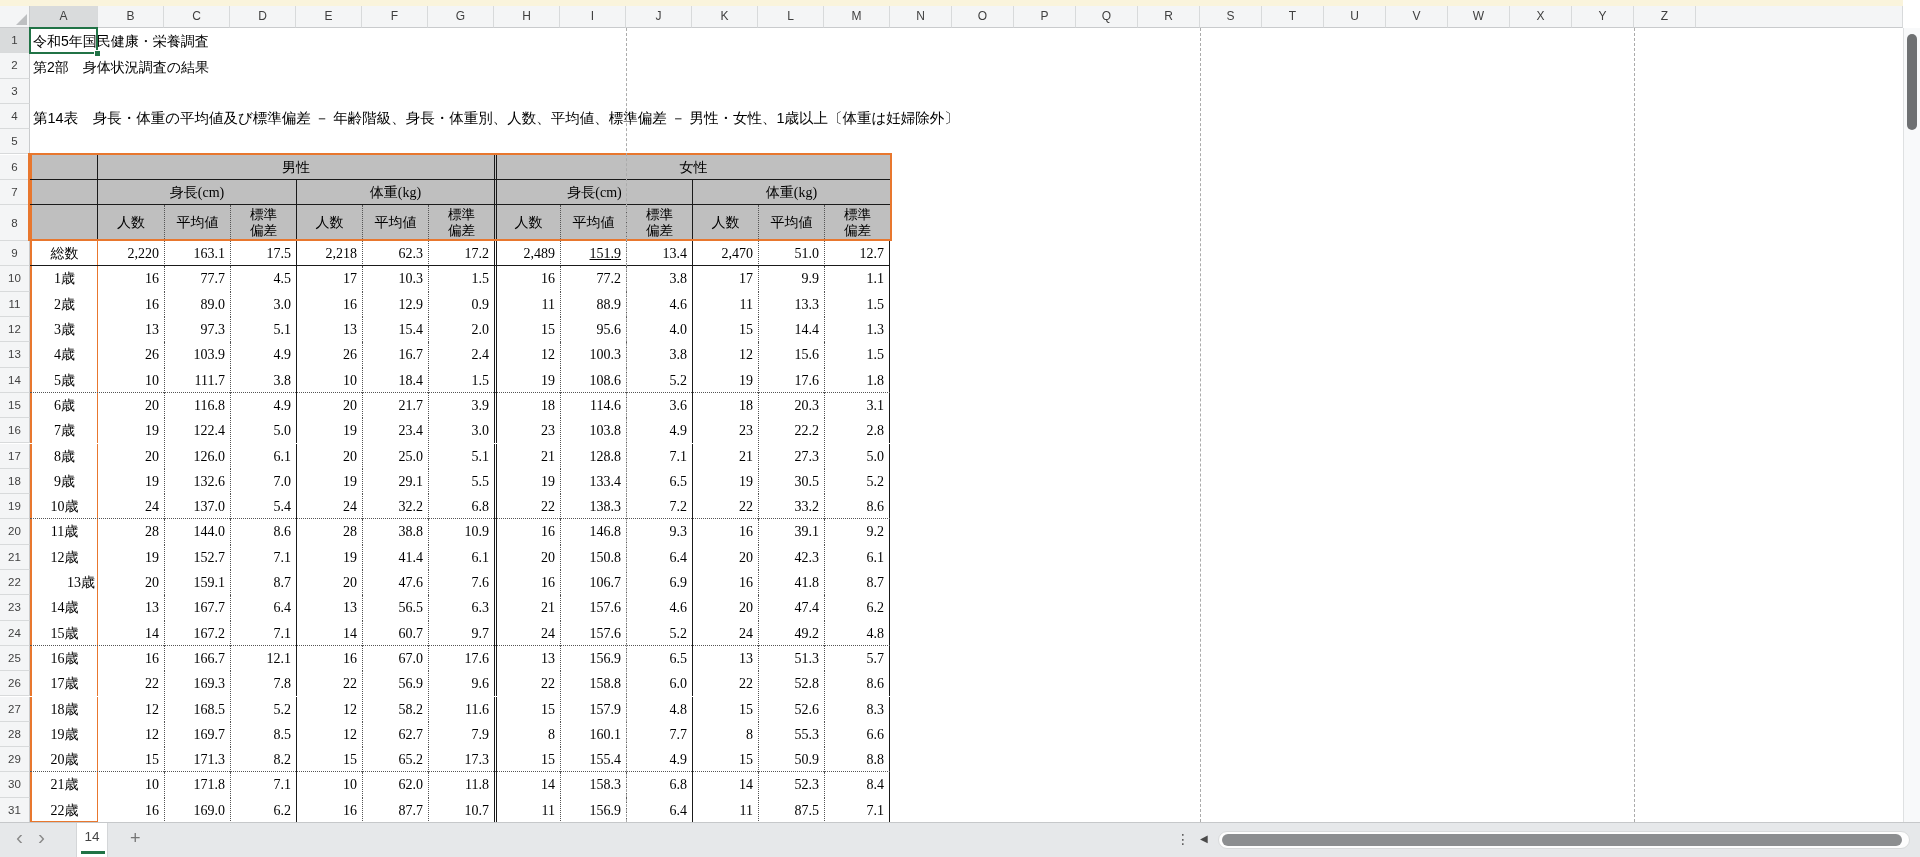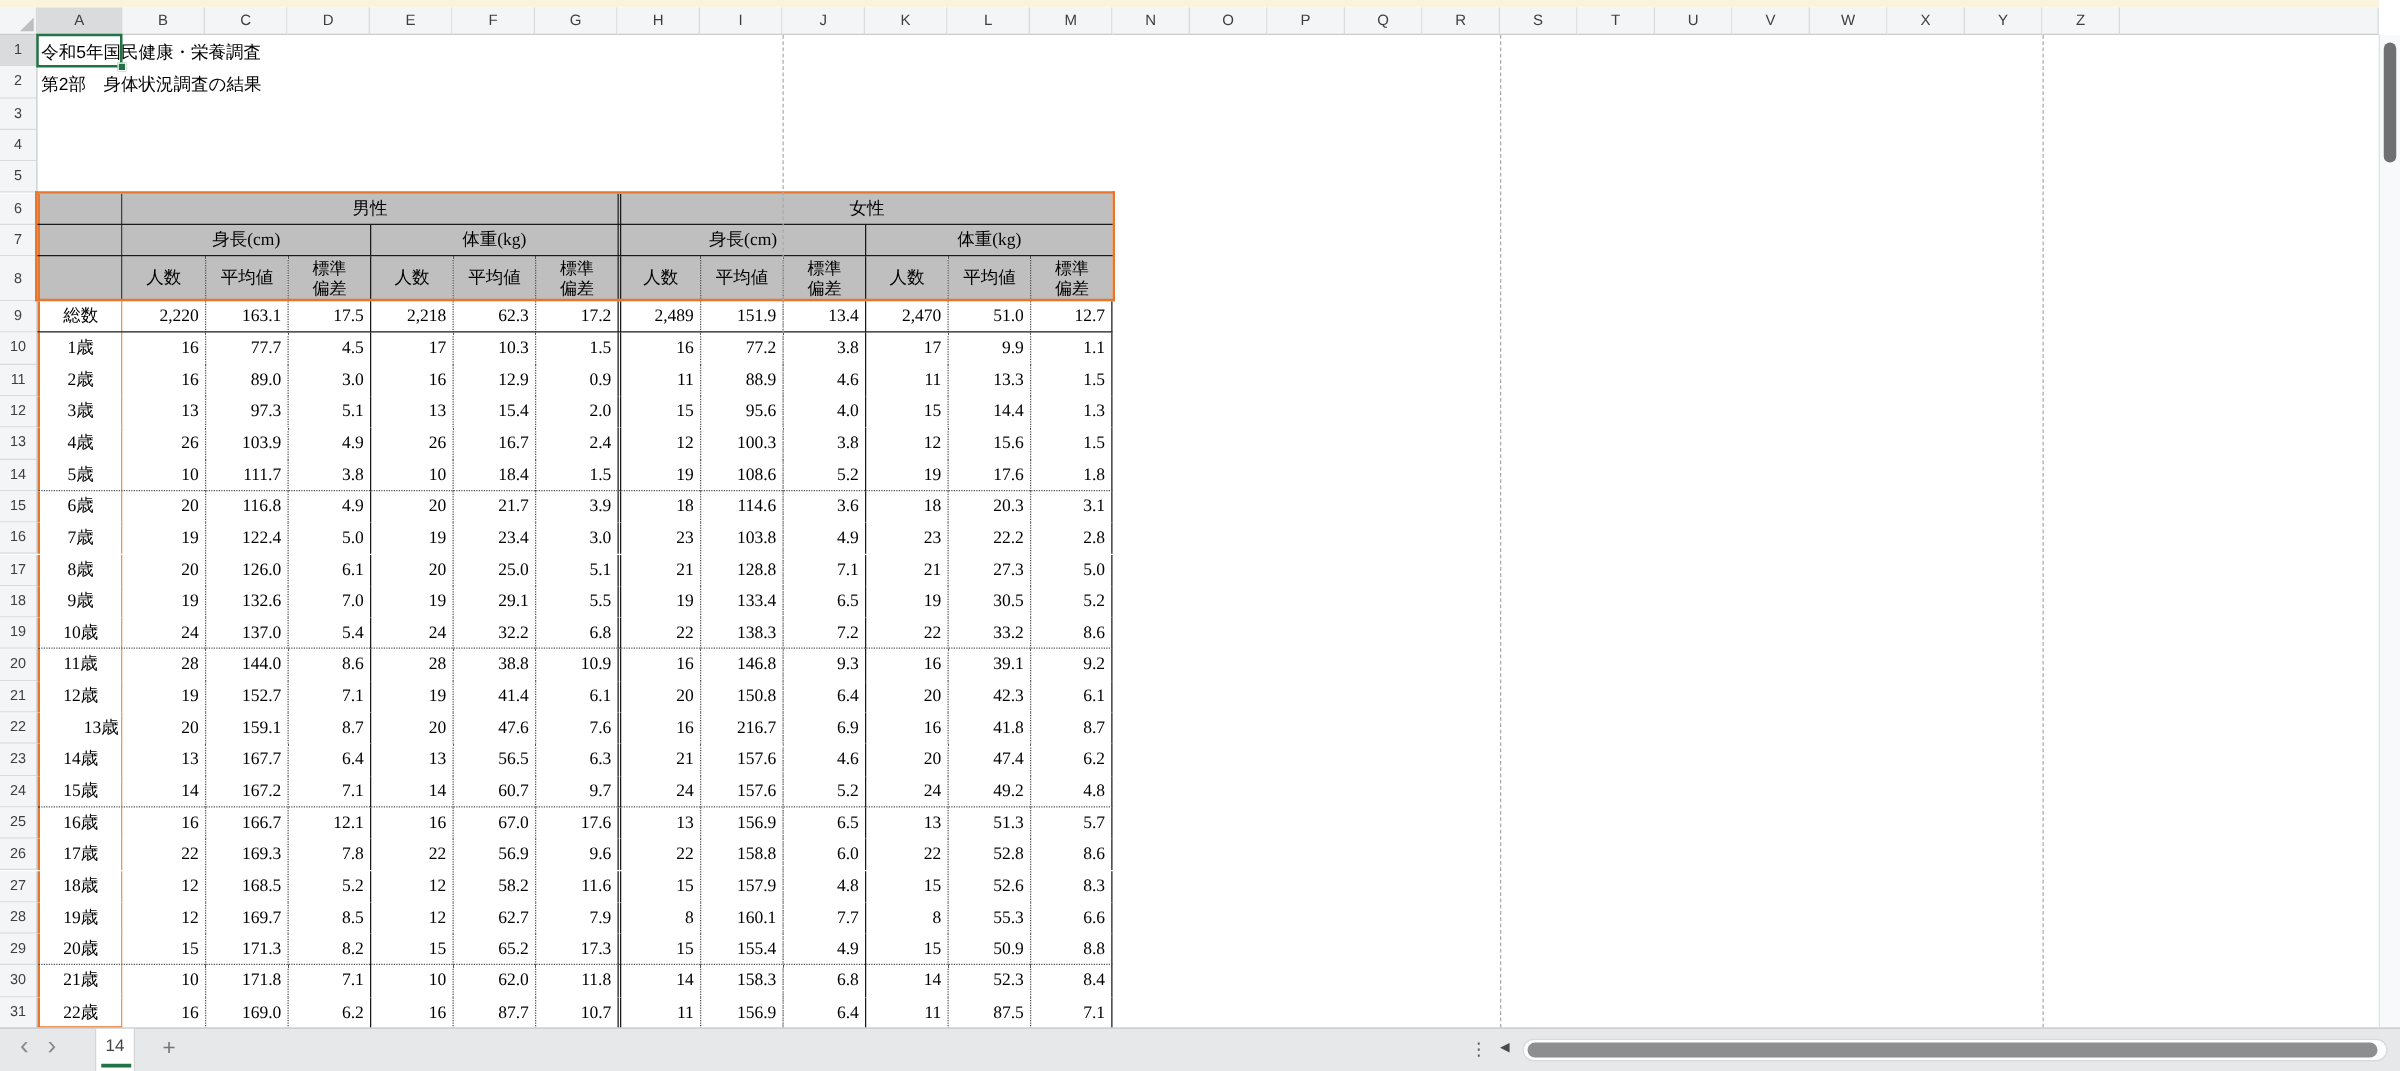--- a/index.html
+++ b/index.html
@@ -142,21 +142,21 @@
         </div>
       </div>
       <div class="cell lbl" style="left: 30px; top: 241.1px; width: 68px; height: 25.3px; line-height: 25.3px; border-left: 2px solid rgb(232, 119, 46); border-right: 1px solid rgb(232, 119, 46);">総数</div>
       <div class="cell num" style="left: 98px; top: 241.1px; width: 66px; height: 25.3px; line-height: 25.3px;">2,220</div>
       <div class="cell num" style="left: 164px; top: 241.1px; width: 66px; height: 25.3px; line-height: 25.3px; border-left: 1px dotted rgb(85, 85, 85);">163.1</div>
       <div class="cell num" style="left: 230px; top: 241.1px; width: 66px; height: 25.3px; line-height: 25.3px; border-left: 1px dotted rgb(85, 85, 85);">17.5</div>
       <div class="cell num" style="left: 296px; top: 241.1px; width: 66px; height: 25.3px; line-height: 25.3px; border-left: 1px solid rgb(26, 26, 26);">2,218</div>
       <div class="cell num" style="left: 362px; top: 241.1px; width: 66px; height: 25.3px; line-height: 25.3px; border-left: 1px dotted rgb(85, 85, 85);">62.3</div>
       <div class="cell num" style="left: 428px; top: 241.1px; width: 66px; height: 25.3px; line-height: 25.3px; border-left: 1px dotted rgb(85, 85, 85);">17.2</div>
       <div class="cell num" style="left: 494px; top: 241.1px; width: 66px; height: 25.3px; line-height: 25.3px; border-left: 3px double rgb(26, 26, 26);">2,489</div>
-      <div class="cell num" style="left: 560px; top: 241.1px; width: 66px; height: 25.3px; line-height: 25.3px; border-left: 1px dotted rgb(85, 85, 85);">151.9</div>
+      <div class="cell num" style="left: 560px; top: 241.1px; width: 66px; height: 25.3px; line-height: 25.3px; border-left: 1px dotted rgb(85, 85, 85); text-decoration: underline;">151.9</div>
       <div class="cell num" style="left: 626px; top: 241.1px; width: 66px; height: 25.3px; line-height: 25.3px; border-left: 1px dotted rgb(85, 85, 85);">13.4</div>
       <div class="cell num" style="left: 692px; top: 241.1px; width: 66px; height: 25.3px; line-height: 25.3px; border-left: 1px solid rgb(26, 26, 26);">2,470</div>
       <div class="cell num" style="left: 758px; top: 241.1px; width: 66px; height: 25.3px; line-height: 25.3px; border-left: 1px dotted rgb(85, 85, 85);">51.0</div>
       <div class="cell num" style="left: 824px; top: 241.1px; width: 66px; height: 25.3px; line-height: 25.3px; border-left: 1px dotted rgb(85, 85, 85); border-right: 1px solid rgb(26, 26, 26);">12.7</div>
       <div class="hline" style="left: 30px; top: 265.4px; width: 860px; height: 0px; border-top: 1px solid rgb(26, 26, 26); z-index: 3;"></div>
       <div class="cell lbl" style="left: 30px; top: 266.4px; width: 68px; height: 25.3px; line-height: 25.3px; border-left: 2px solid rgb(232, 119, 46); border-right: 1px solid rgb(232, 119, 46);">1歳</div>
       <div class="cell num" style="left: 98px; top: 266.4px; width: 66px; height: 25.3px; line-height: 25.3px;">16</div>
       <div class="cell num" style="left: 164px; top: 266.4px; width: 66px; height: 25.3px; line-height: 25.3px; border-left: 1px dotted rgb(85, 85, 85);">77.7</div>
       <div class="cell num" style="left: 230px; top: 266.4px; width: 66px; height: 25.3px; line-height: 25.3px; border-left: 1px dotted rgb(85, 85, 85);">4.5</div>
       <div class="cell num" style="left: 296px; top: 266.4px; width: 66px; height: 25.3px; line-height: 25.3px; border-left: 1px solid rgb(26, 26, 26);">17</div>
@@ -314,21 +314,21 @@
       <div class="cell num" style="left: 758px; top: 544.7px; width: 66px; height: 25.3px; line-height: 25.3px; border-left: 1px dotted rgb(85, 85, 85);">42.3</div>
       <div class="cell num" style="left: 824px; top: 544.7px; width: 66px; height: 25.3px; line-height: 25.3px; border-left: 1px dotted rgb(85, 85, 85); border-right: 1px solid rgb(26, 26, 26);">6.1</div>
       <div class="cell lbl" style="left: 30px; top: 570px; width: 68px; height: 25.3px; line-height: 25.3px; border-left: 2px solid rgb(232, 119, 46); border-right: 1px solid rgb(232, 119, 46); padding-left: 33px;">13歳</div>
       <div class="cell num" style="left: 98px; top: 570px; width: 66px; height: 25.3px; line-height: 25.3px;">20</div>
       <div class="cell num" style="left: 164px; top: 570px; width: 66px; height: 25.3px; line-height: 25.3px; border-left: 1px dotted rgb(85, 85, 85);">159.1</div>
       <div class="cell num" style="left: 230px; top: 570px; width: 66px; height: 25.3px; line-height: 25.3px; border-left: 1px dotted rgb(85, 85, 85);">8.7</div>
       <div class="cell num" style="left: 296px; top: 570px; width: 66px; height: 25.3px; line-height: 25.3px; border-left: 1px solid rgb(26, 26, 26);">20</div>
       <div class="cell num" style="left: 362px; top: 570px; width: 66px; height: 25.3px; line-height: 25.3px; border-left: 1px dotted rgb(85, 85, 85);">47.6</div>
       <div class="cell num" style="left: 428px; top: 570px; width: 66px; height: 25.3px; line-height: 25.3px; border-left: 1px dotted rgb(85, 85, 85);">7.6</div>
       <div class="cell num" style="left: 494px; top: 570px; width: 66px; height: 25.3px; line-height: 25.3px; border-left: 3px double rgb(26, 26, 26);">16</div>
-      <div class="cell num" style="left: 560px; top: 570px; width: 66px; height: 25.3px; line-height: 25.3px; border-left: 1px dotted rgb(85, 85, 85);">216.7</div>
+      <div class="cell num" style="left: 560px; top: 570px; width: 66px; height: 25.3px; line-height: 25.3px; border-left: 1px dotted rgb(85, 85, 85);">106.7</div>
       <div class="cell num" style="left: 626px; top: 570px; width: 66px; height: 25.3px; line-height: 25.3px; border-left: 1px dotted rgb(85, 85, 85);">6.9</div>
       <div class="cell num" style="left: 692px; top: 570px; width: 66px; height: 25.3px; line-height: 25.3px; border-left: 1px solid rgb(26, 26, 26);">16</div>
       <div class="cell num" style="left: 758px; top: 570px; width: 66px; height: 25.3px; line-height: 25.3px; border-left: 1px dotted rgb(85, 85, 85);">41.8</div>
       <div class="cell num" style="left: 824px; top: 570px; width: 66px; height: 25.3px; line-height: 25.3px; border-left: 1px dotted rgb(85, 85, 85); border-right: 1px solid rgb(26, 26, 26);">8.7</div>
       <div class="cell lbl" style="left: 30px; top: 595.3px; width: 68px; height: 25.3px; line-height: 25.3px; border-left: 2px solid rgb(232, 119, 46); border-right: 1px solid rgb(232, 119, 46);">14歳</div>
       <div class="cell num" style="left: 98px; top: 595.3px; width: 66px; height: 25.3px; line-height: 25.3px;">13</div>
       <div class="cell num" style="left: 164px; top: 595.3px; width: 66px; height: 25.3px; line-height: 25.3px; border-left: 1px dotted rgb(85, 85, 85);">167.7</div>
       <div class="cell num" style="left: 230px; top: 595.3px; width: 66px; height: 25.3px; line-height: 25.3px; border-left: 1px dotted rgb(85, 85, 85);">6.4</div>
       <div class="cell num" style="left: 296px; top: 595.3px; width: 66px; height: 25.3px; line-height: 25.3px; border-left: 1px solid rgb(26, 26, 26);">13</div>
       <div class="cell num" style="left: 362px; top: 595.3px; width: 66px; height: 25.3px; line-height: 25.3px; border-left: 1px dotted rgb(85, 85, 85);">56.5</div>
@@ -448,20 +448,21 @@
       <div class="hline" style="left: 28px; top: 152.5px; width: 864px; height: 0px; border-top: 2px solid rgb(232, 119, 46); z-index: 4;"></div>
       <div class="hline" style="left: 28px; top: 178.8px; width: 864px; height: 0px; border-top: 1px solid rgb(26, 26, 26); z-index: 4;"></div>
       <div class="hline" style="left: 28px; top: 204.1px; width: 864px; height: 0px; border-top: 1px solid rgb(26, 26, 26); z-index: 4;"></div>
       <div class="hline" style="left: 28px; top: 239.1px; width: 864px; height: 0px; border-top: 2px solid rgb(232, 119, 46); z-index: 4;"></div>
       <div class="hline" style="left: 28px; top: 152.5px; width: 0px; height: 88.6px; border-left: 2px solid rgb(232, 119, 46); z-index: 4;"></div>
       <div class="hline" style="left: 890px; top: 152.5px; width: 0px; height: 88.6px; border-left: 2px solid rgb(232, 119, 46); z-index: 4;"></div>
     </div>
 
   <div class="doc" style="left:33px;top:33px;">令和5年国民健康・栄養調査</div>
   <div class="doc" style="left:33px;top:59px;">第2部　身体状況調査の結果</div>
+  <div class="doc" style="left:33px;top:109px;font-size:14.5px;">第14表　身長・体重の平均値及び標準偏差 － 年齢階級、身長・体重別、人数、平均値、標準偏差 － 男性・女性、1歳以上〔体重は妊婦除外〕</div>
 
   <div style="position:absolute;left:29px;top:27px;width:69px;height:27px;border:2px solid #217346;box-sizing:border-box;z-index:7;"></div>
   <div style="position:absolute;left:94px;top:50px;width:5px;height:5px;background:#217346;border:1px solid #fff;z-index:8;"></div>
 
   <div class="dashv" style="left:626px;"></div>
   <div class="dashv" style="left:1200px;"></div>
   <div class="dashv" style="left:1634px;"></div>
 
   <div class="vscroll">
     <div style="position:absolute;left:3px;top:6px;width:10px;height:96px;background:#6E7072;border-radius:5px;"></div>

